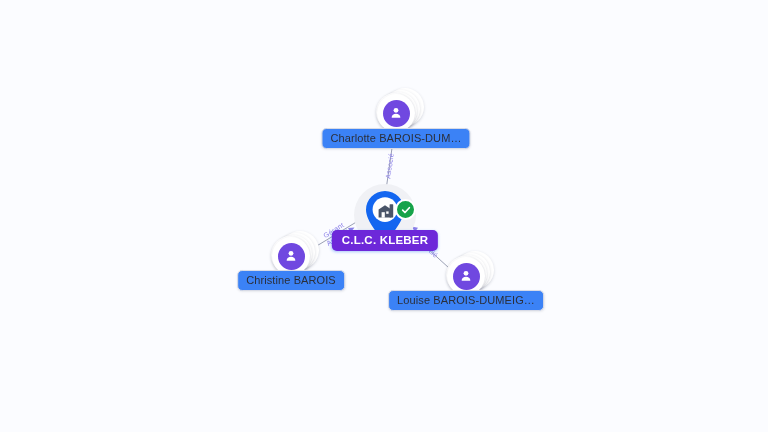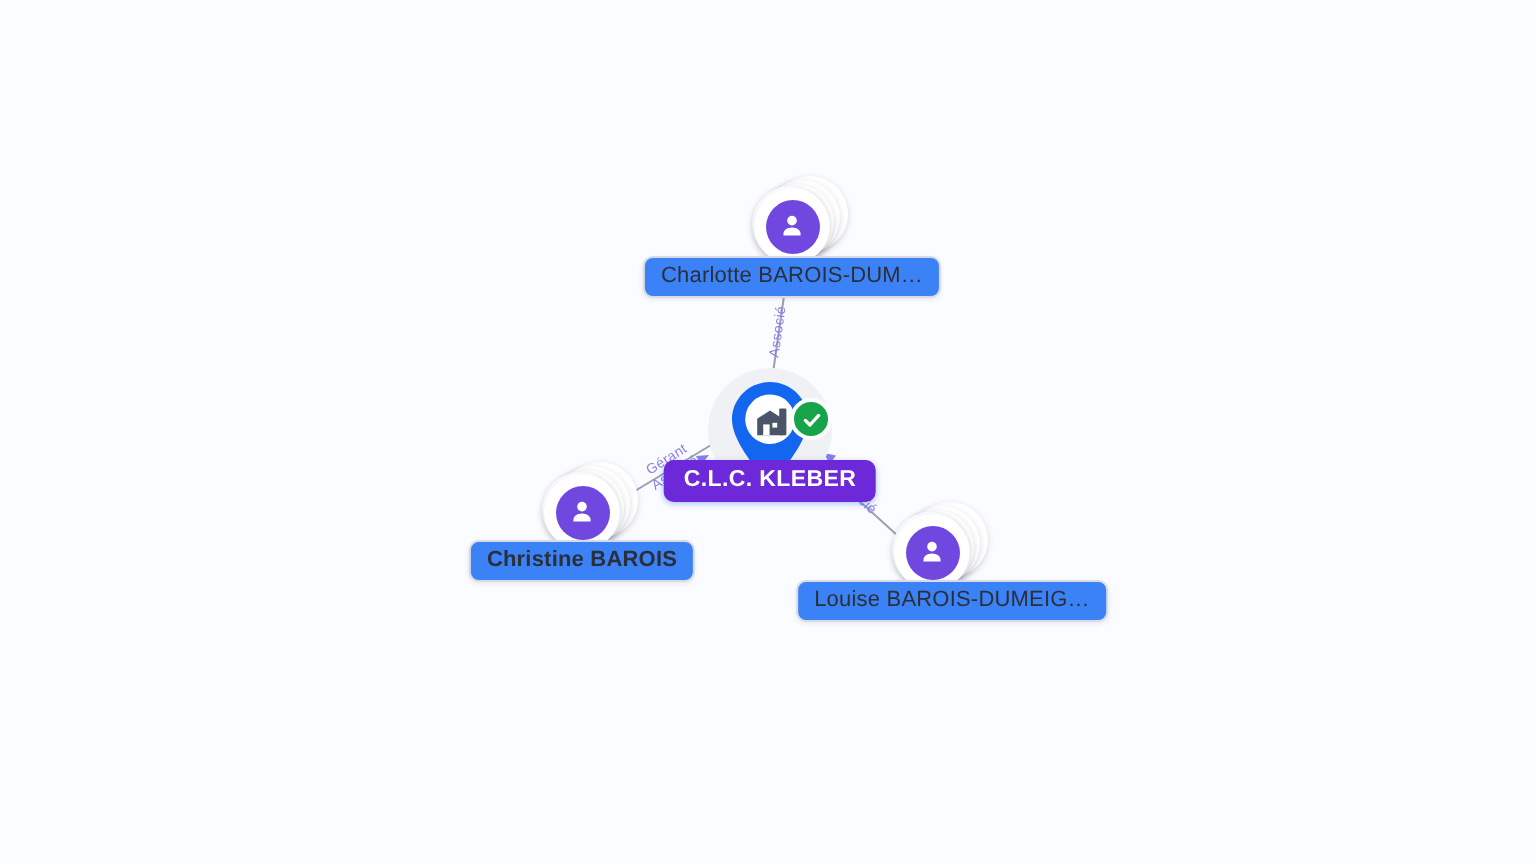--- a/index.html
+++ b/index.html
@@ -167,39 +167,39 @@
       </div>
     <div class="avatar-wrap">
       <div class="avatar">
         <svg width="16" height="16" viewBox="0 0 24 24" fill="#ffffff">
           <circle cx="12" cy="8" r="3.6"></circle>
           <path d="M12 13.2c-3.6 0-6.4 2.1-6.4 4.7v1.3h12.8v-1.3c0-2.6-2.8-4.7-6.4-4.7z"></path>
         </svg>
       </div>
     </div>
   </div>
-  <div class="node-label" id="lab-christine" style="left: 291px; top: 270px; font-weight: bold;">Christine BAROIS</div>
+  <div class="node-label" id="lab-christine" style="left: 291px; top: 270px;">Christine BAROIS</div>
 
   <div class="person-node" id="node-louise" style="left: 466px; top: 276px;">
     <div class="stack">
         <i></i>
         <i></i>
         <i></i>
         <i></i>
       </div>
     <div class="avatar-wrap">
       <div class="avatar">
         <svg width="16" height="16" viewBox="0 0 24 24" fill="#ffffff">
           <circle cx="12" cy="8" r="3.6"></circle>
           <path d="M12 13.2c-3.6 0-6.4 2.1-6.4 4.7v1.3h12.8v-1.3c0-2.6-2.8-4.7-6.4-4.7z"></path>
         </svg>
       </div>
     </div>
   </div>
-  <div class="node-label" id="lab-louise" style="left: 476px; top: 290px;">Louise BAROIS-DUMEIG…</div>
+  <div class="node-label" id="lab-louise" style="left: 466px; top: 290px;">Louise BAROIS-DUMEIG…</div>
 
   <div class="company-node" id="node-company" style="left: 385px; top: 215px;">
     <div class="halo"></div>
     <div class="pin">
       <svg width="46" height="56" viewBox="0 0 46 56">
         <path d="M23 2C12.5 2 4 10.4 4 20.8c0 11.6 14.6 27.6 17.6 30.8a1.9 1.9 0 0 0 2.8 0C27.4 48.4 42 32.4 42 20.8 42 10.4 33.5 2 23 2z" fill="#1366f0"></path>
         <circle cx="23" cy="20.6" r="12.4" fill="#ffffff"></circle>
         <g transform="translate(12.6,12.0)">
           <path d="M10.4 4.2 4.0 8.4v8.2h12.8V8.4z" fill="#4a5568"></path>
           <rect x="15.0" y="3.2" width="3.6" height="13.4" rx="0.6" fill="#4a5568"></rect>

